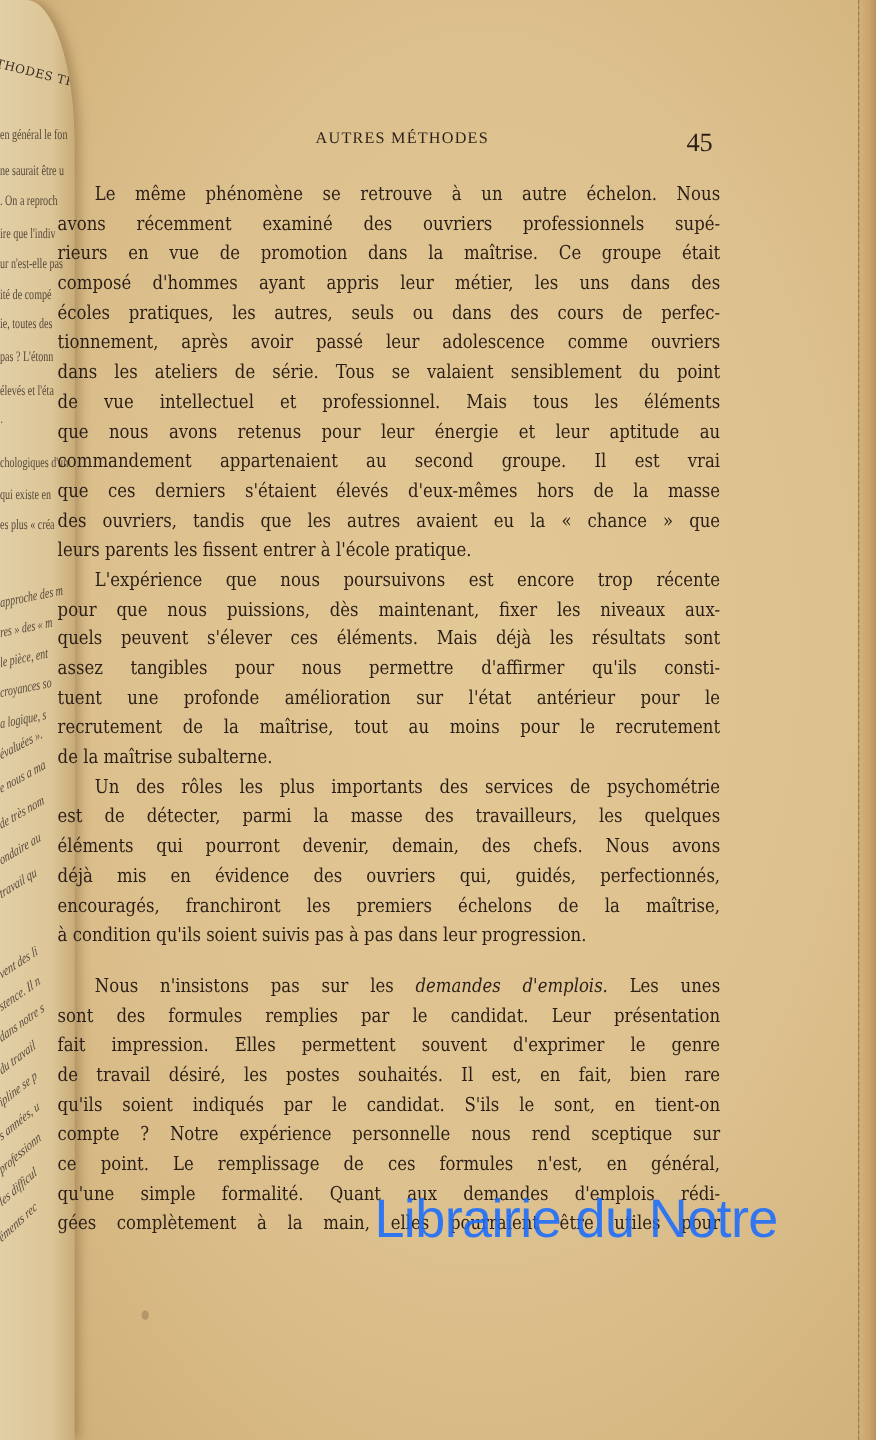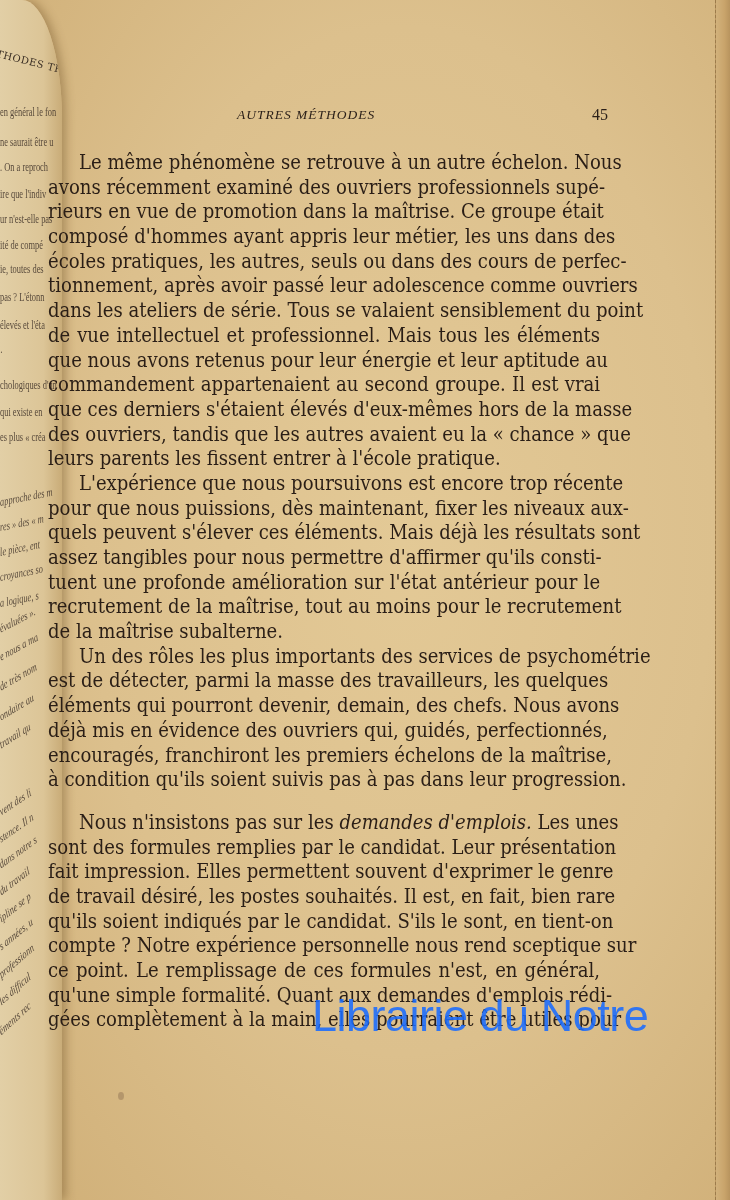--- a/index.html
+++ b/index.html
@@ -32,32 +32,31 @@
       letter-spacing: 0.5px;
     }
     .prev-line {
       position: absolute; left: 0; font-size: 12px; color: #3e3128;
       white-space: nowrap; font-family: "Liberation Serif", serif;
       transform: scaleX(0.7); transform-origin: left center;
       opacity: 0.85;
     }
     .prev-line.it { font-style: italic; }
     .running-head {
-      position: absolute; left: 237px; top: 107px;
+      position: absolute; left: 263px; top: 107px;
       font-size: 13.5px; letter-spacing: 1px; color: #2a1f18;
       font-family: "Liberation Serif", serif;
-      font-style: italic;
     }
     .page-number {
-      position: absolute; left: 592px; top: 106px; font-size: 16px; color: #2a1f18;
+      position: absolute; left: 572px; top: 106px; font-size: 22px; color: #2a1f18;
       font-family: "Liberation Serif", serif;
     }
     .body-text {
       position: absolute; left: 48px; top: 150px; width: 552px;
-      color: #2a1e16; font-size: 21px; line-height: 24.7px;
+      color: #2a1e16; font-size: 16px; line-height: 24.7px;
       font-family: "DejaVu Serif", serif;
     }
     .line {
       display: block; white-space: nowrap; text-align: justify; text-align-last: justify;
       height: 24.7px;
       transform: scaleX(0.86); transform-origin: left center; width: 116.3%;
     }
     .line.last { text-align-last: left; }
     .line.indent { padding-left: 36px; box-sizing: border-box; }
     .gap { height: 18px; }

